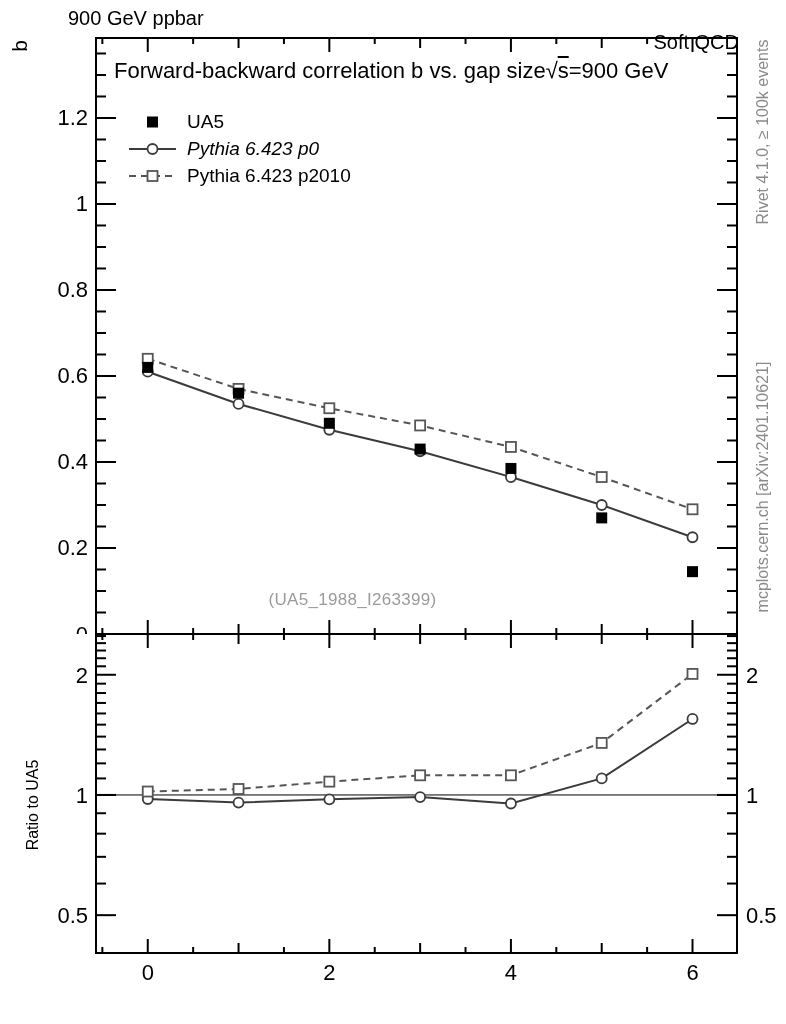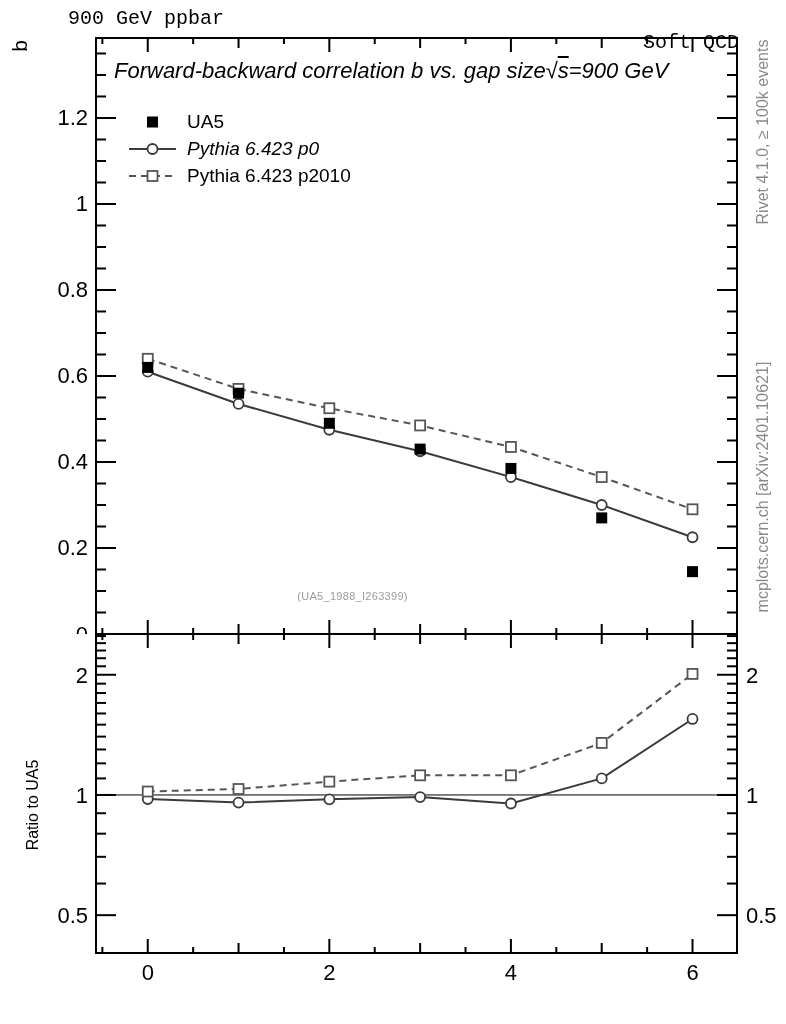--- a/index.html
+++ b/index.html
@@ -1,28 +1,28 @@
 <!DOCTYPE html>
 <html><head>
 <meta charset="utf-8">
 <style>
   html,body{margin:0;padding:0;background:#fff;}
   .canvas{
     position:relative;width:786px;height:1024px;background:#ffffff;
     font-family:"Liberation Sans",sans-serif;color:#000;overflow:hidden;
   }
   .abs{position:absolute;white-space:nowrap;}
-  .hdr{font-size:20px;top:7px;font-family:Liberation Mono, monospace;}
-  .plot-title{left:114px;top:58px;font-size:22px;font-style:italic;}
+  .hdr{font-size:20px;top:7px;}
+  .plot-title{left:114px;top:58px;font-size:22px;}
   .plot-title .ol{text-decoration:overline;}
   .ytitle-main{left:8px;top:34px;width:24px;height:24px;line-height:24px;
     font-size:21px;transform:rotate(-90deg);text-align:center;}
   .legend-label{left:187px;font-size:19px;height:22px;line-height:22px;}
   .watermark{left:230px;top:590px;width:245px;text-align:center;
-    font-size:11px;color:#9b9b9b;letter-spacing:.3px;}
+    font-size:17px;color:#9b9b9b;letter-spacing:.3px;}
   .sidenote{width:316px;height:16px;line-height:16px;font-size:16px;color:#8a8a8a;
     text-align:center;transform:rotate(-90deg);}
   .ratio-ytitle{left:-37px;top:797px;width:140px;height:16px;line-height:16px;
     font-size:16px;text-align:center;transform:rotate(-90deg);}
   .xtitle{right:27px;top:990px;font-size:22px;}
   svg text{font-family:"Liberation Sans",sans-serif;fill:#000;}
 </style>
 </head>
 <body>
 

